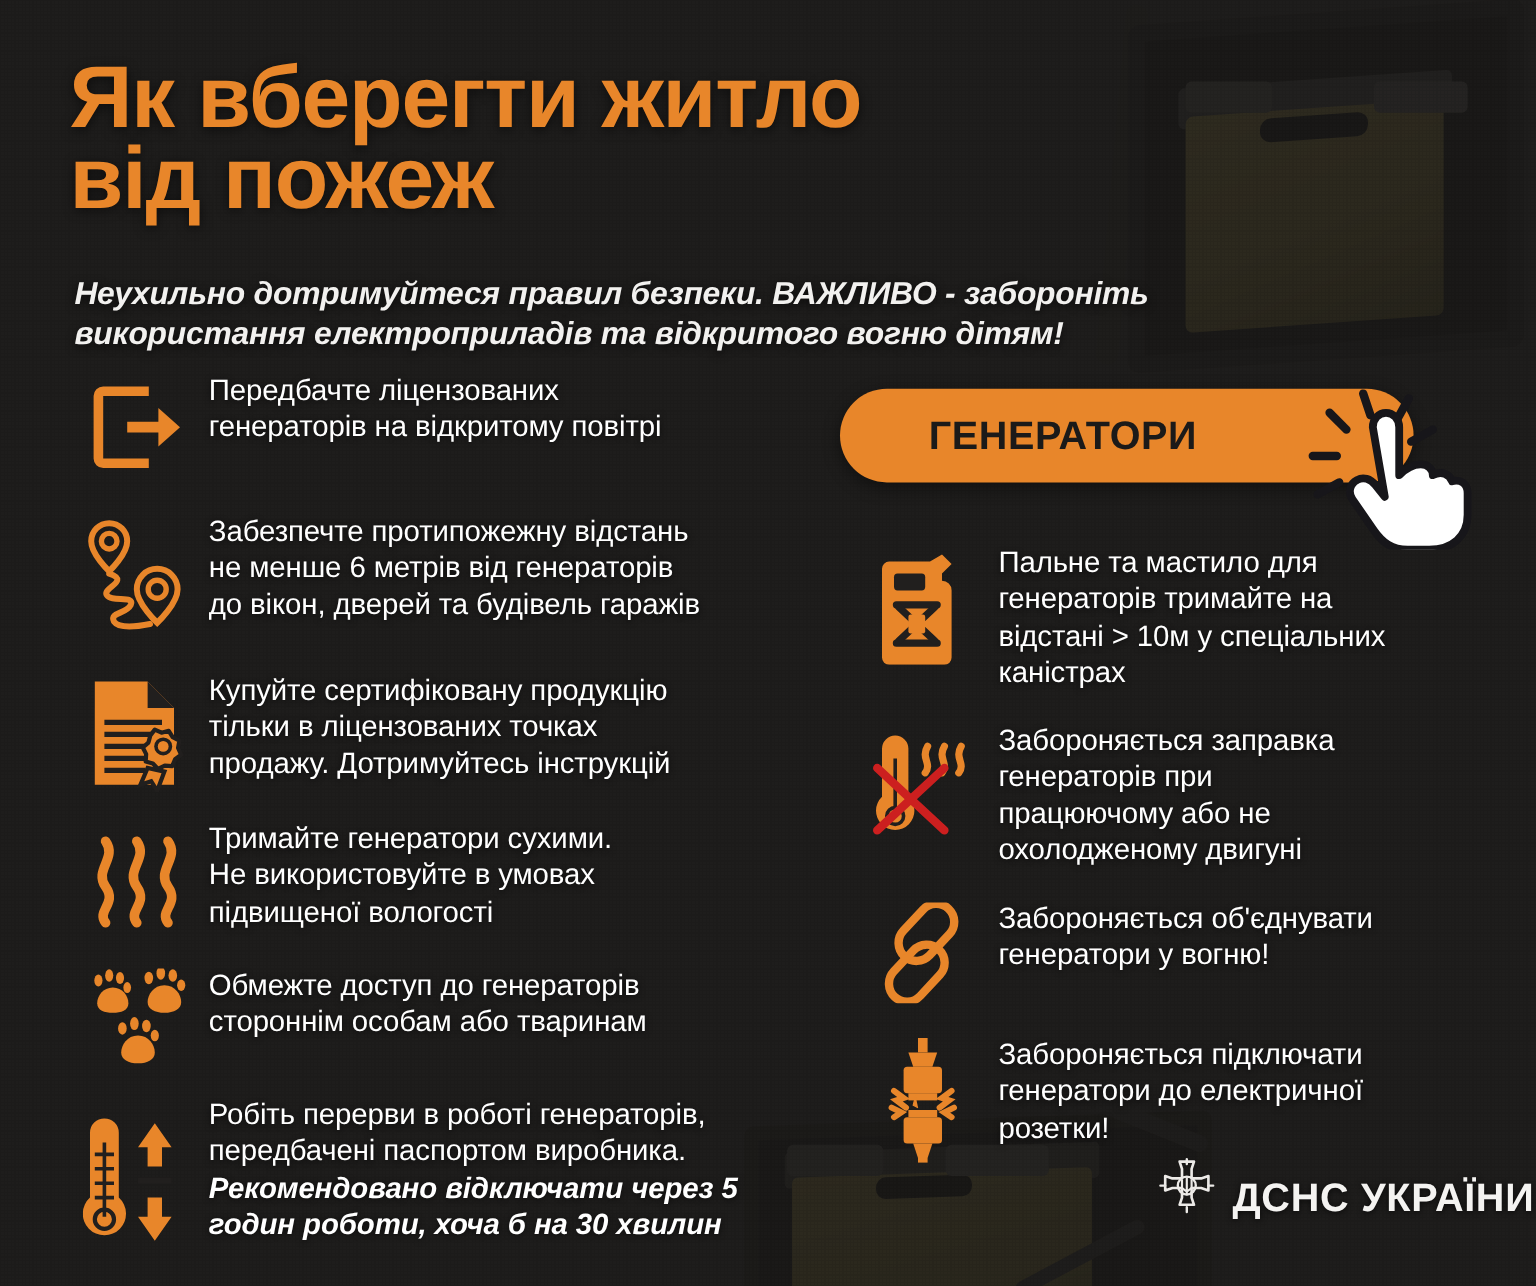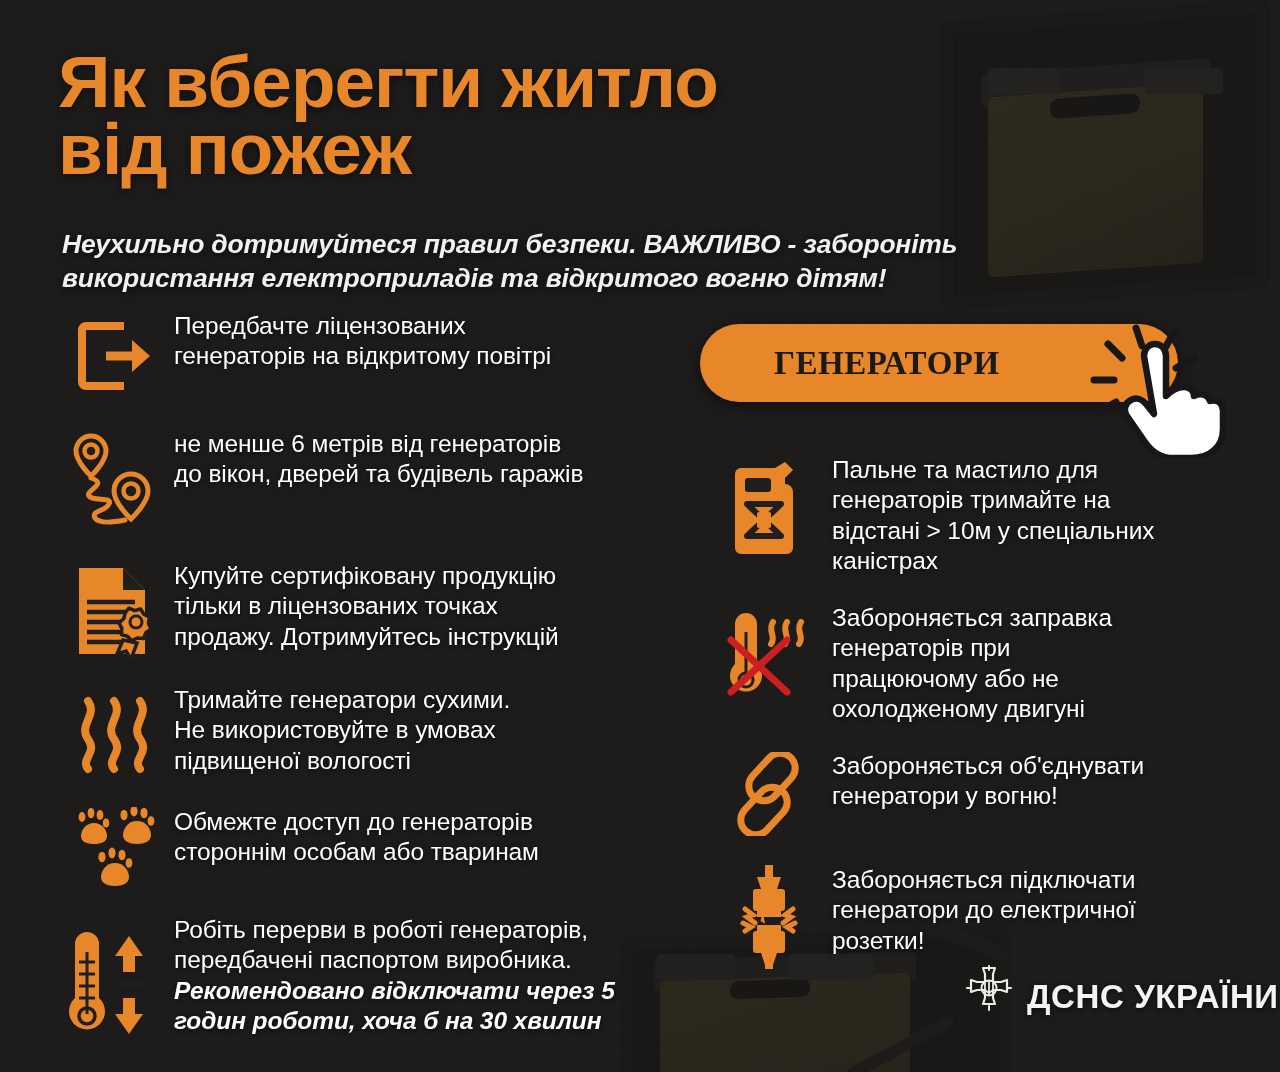--- a/index.html
+++ b/index.html
@@ -121,21 +121,20 @@
   .tip .txt .ln { display:block; white-space:nowrap; }
   .tip .txt .ital { font-style:italic; font-weight:bold; }
 
   
   #gen-button {
     position:absolute; left:700px; top:324px;
     width:478px; height:78px;
     background:#E8862A; border-radius:39px;
     display:flex; align-items:center;
     box-shadow:0 4px 14px rgba(0,0,0,0.45);
-    font-family:Liberation Serif, serif;
   }
   #gen-button .label {
     color:#1b1a19; font-size:33px; font-weight:bold;
     letter-spacing:0.5px; margin-left:74px;
   }
   #cursor-hand { position:absolute; left:1078px; top:318px; width:160px; height:140px; }
 
   
   #logo { position:absolute; left:965px; top:964px; display:flex; align-items:flex-end; }
   #logo .logo-txt {
@@ -203,20 +202,21 @@
       <div class="ico" style="height:112px;">
         <svg width="92" height="104" viewBox="0 0 92 104">
           <path d="M22 6 a15 15 0 0 1 15 15 c0 11 -15 25 -15 25 S7 32 7 21 A15 15 0 0 1 22 6 Z" fill="none" stroke="#E8862A" stroke-width="5"></path>
           <circle cx="22" cy="21" r="6.5" fill="none" stroke="#E8862A" stroke-width="4.5"></circle>
           <path d="M62 44 a17 17 0 0 1 17 17 c0 12 -17 28 -17 28 S45 73 45 61 A17 17 0 0 1 62 44 Z" fill="none" stroke="#E8862A" stroke-width="5"></path>
           <circle cx="62" cy="61" r="7.5" fill="none" stroke="#E8862A" stroke-width="4.5"></circle>
           <path d="M22 48 C40 54 16 60 20 66 C24 72 44 66 40 74 C36 82 22 80 26 88 C30 94 46 92 56 90" fill="none" stroke="#E8862A" stroke-width="5" stroke-linecap="round"></path>
         </svg>
       </div>
       <div class="txt">
+        <span class="ln">Забезпечте протипожежну відстань</span>
         <span class="ln">не менше 6 метрів від генераторів</span>
         <span class="ln">до вікон, дверей та будівель гаражів</span>
       </div>
     </div>
 
     <div class="tip" style="margin-bottom:16px;">
       <div class="ico" style="height:108px;">
         <svg width="84" height="96" viewBox="0 0 84 96">
           <path d="M6 4 H50 L72 26 V90 H6 Z" fill="#E8862A"></path>
           <path d="M50 4 V26 H72 Z" fill="#211f1e"></path>

